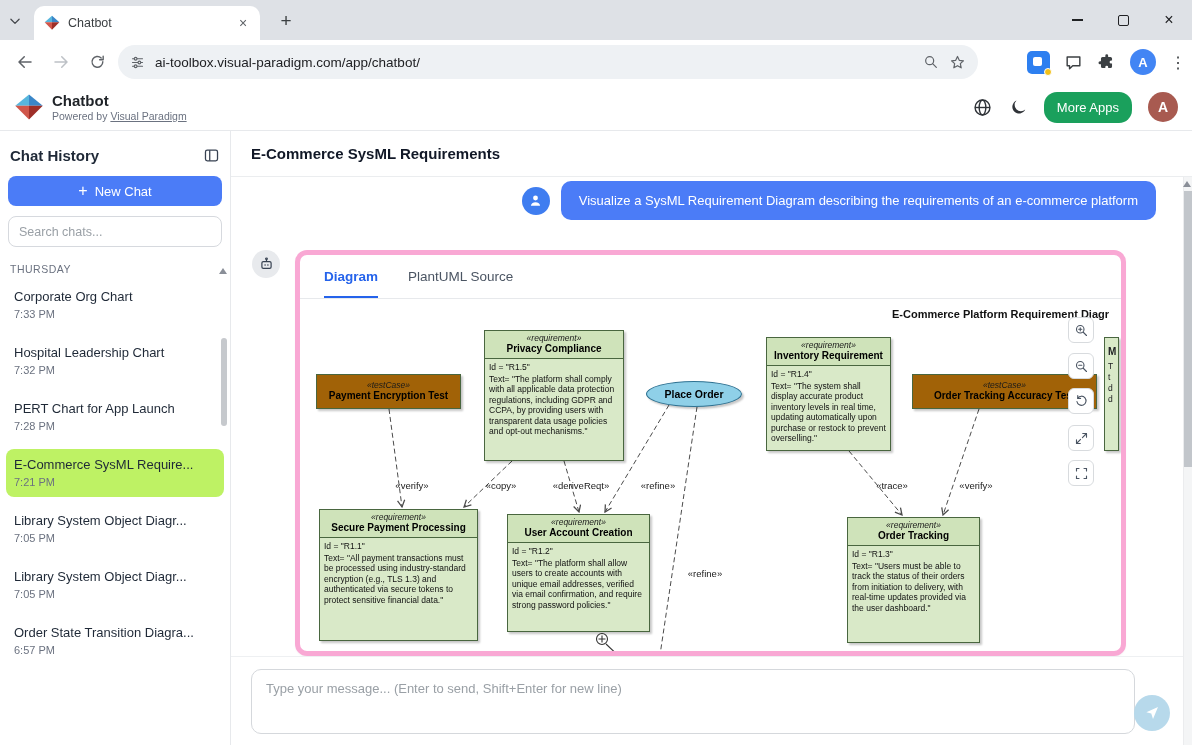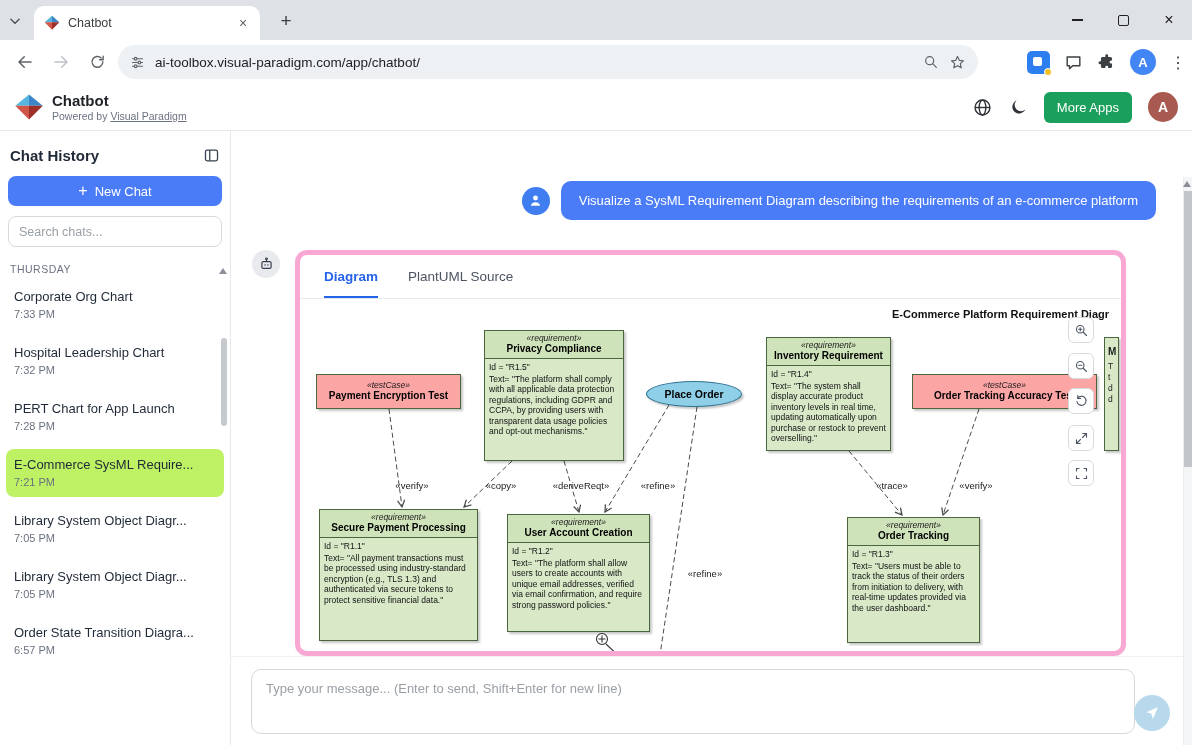--- a/index.html
+++ b/index.html
@@ -48,21 +48,21 @@
 
   
   .appheader { position:relative; height:47px; background:#fff; border-bottom:1px solid #e7e9ec;
                display:flex; align-items:center; padding:0 14px; }
   .vp-logo { width:30px; height:28px; margin-right:8px; }
   .app-title { font-size:15px; font-weight:bold; color:#1f2328; line-height:1.15; }
   .app-sub { font-size:10.5px; color:#6b7280; }
   .app-sub a { color:#6b7280; text-decoration:underline; cursor:pointer; }
   .hdr-right { margin-left:auto; display:flex; align-items:center; gap:16px; }
   .hdr-iconbtn { color:#2f3338; display:flex; cursor:pointer; }
-  .more-apps { background:#1aa05c; color:#fff; font-size:13px; border:none; border-radius:6px;
+  .more-apps { background:#1aa05c; color:#fff; font-size:13px; border:none; border-radius:13px;
                padding:8px 13px; cursor:pointer; font-family:inherit; }
   .hdr-avatar { width:30px; height:30px; border-radius:50%; background:#a85a50; color:#fff; font-size:14px;
                 font-weight:bold; display:flex; align-items:center; justify-content:center; cursor:pointer; }
 
   
   .content { display:flex; height:614px; }
   .sidebar { position:relative; width:231px; border-right:1px solid #e7e9ec; background:#fff; flex:none; }
   .mainarea { position:relative; flex:1; background:#fff; overflow:hidden; }
 
   
@@ -99,21 +99,21 @@
   .tabbar { height:44px; border-bottom:1px solid #e7e9ec; display:flex; align-items:flex-end; padding-left:24px; gap:30px; }
   .cardtab { font-size:13.5px; padding-bottom:12px; cursor:pointer; }
   .cardtab.active { color:#2563eb; font-weight:bold; border-bottom:2px solid #2563eb; }
   .cardtab.idle { color:#4b5563; padding-bottom:14px; }
   .viewport { position:relative; height:362px; overflow:hidden; }
   .dg-title { position:absolute; left:592px; top:9px; font-size:11px; font-weight:bold; color:#111; white-space:nowrap; }
 
   
   .node { position:absolute; border:1px solid #49663f; background:#d9e9c8; box-shadow:2px 2px 2px rgba(0,0,0,0.22); }
   .node-head { background:#cfe3ba; text-align:center; padding:2px 2px 3px 2px; border-bottom:1px solid #49663f; }
-  .node.tc { background:#fca5a5; display:flex; flex-direction:column; justify-content:center; }
+  .node.tc { background:#a16207; display:flex; flex-direction:column; justify-content:center; }
   .node.tc .node-head { border-bottom:none; background:transparent; }
   .stereo { font-size:8.5px; font-style:italic; color:#1a1a1a; line-height:10px; }
   .nname { font-size:10px; font-weight:bold; color:#000; line-height:12px; }
   .node-body { padding:3px 4px; font-size:8.5px; line-height:10.5px; color:#111; word-wrap:break-word; }
   .node-body .nid { margin-bottom:1px; }
   .usecase { position:absolute; border:1.5px solid #2f7292; background:#8fd0e8; border-radius:50%;
              display:flex; align-items:center; justify-content:center; font-weight:bold; font-size:10.5px;
              color:#000; box-shadow:2px 2px 2px rgba(0,0,0,0.22); }
   .node.cropped { overflow:hidden; padding:8px 0 0 3px; }
   .node.cropped div { font-size:8.5px; line-height:11px; }
@@ -310,20 +310,21 @@
     <div class="chat-item">
       <div class="ci-title">Order State Transition Diagra...</div>
       <div class="ci-time">6:57 PM</div>
     </div>
 
     <span class="sb-scroll-arrow"></span>
     <span class="sb-scroll-thumb"></span>
   </aside>
 
   <main class="mainarea">
+    <div class="main-title-row">E-Commerce SysML Requirements</div>
 
     <div class="user-row">
       <span class="user-avatar">
         <svg width="17" height="17" viewBox="0 0 24 24">
             <circle cx="12" cy="8.5" r="3.4" fill="#fff"></circle>
             <path d="M5.5 19.5a6.5 5.2 0 0 1 13 0z" fill="#fff"></path>
           </svg>
       </span>
       <span class="user-bubble">Visualize a SysML Requirement Diagram describing the requirements of an e-commerce platform</span>
     </div>

